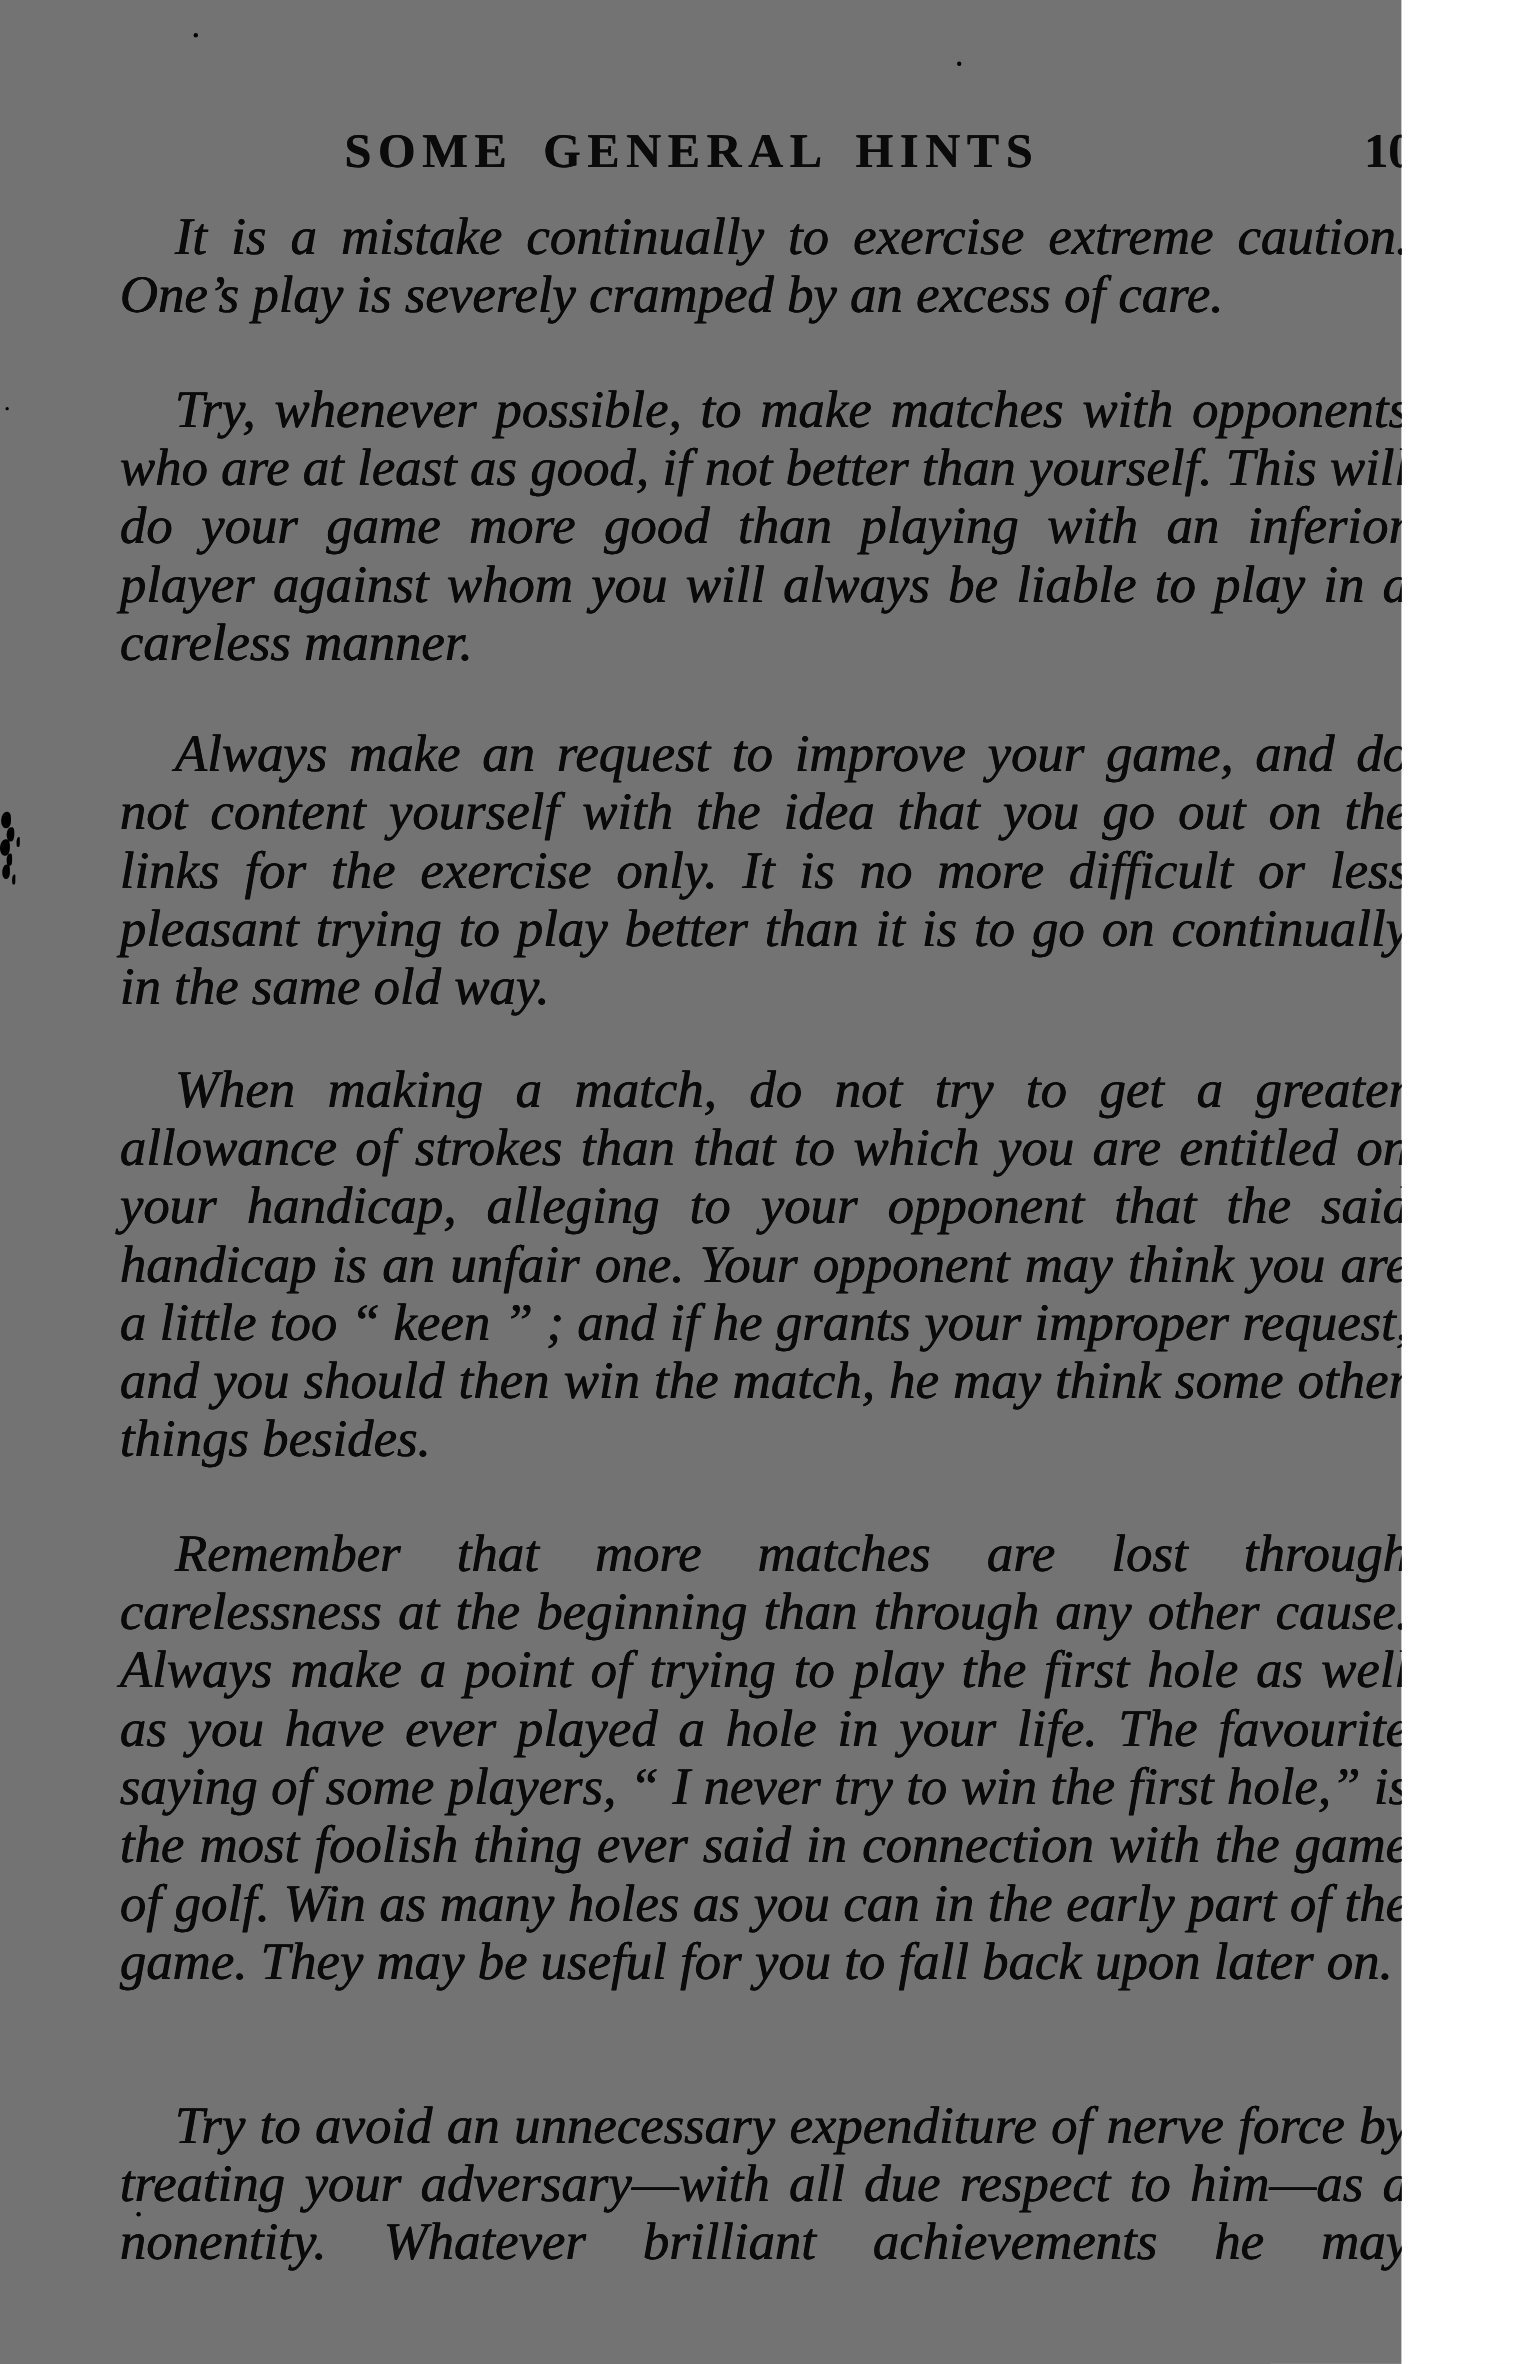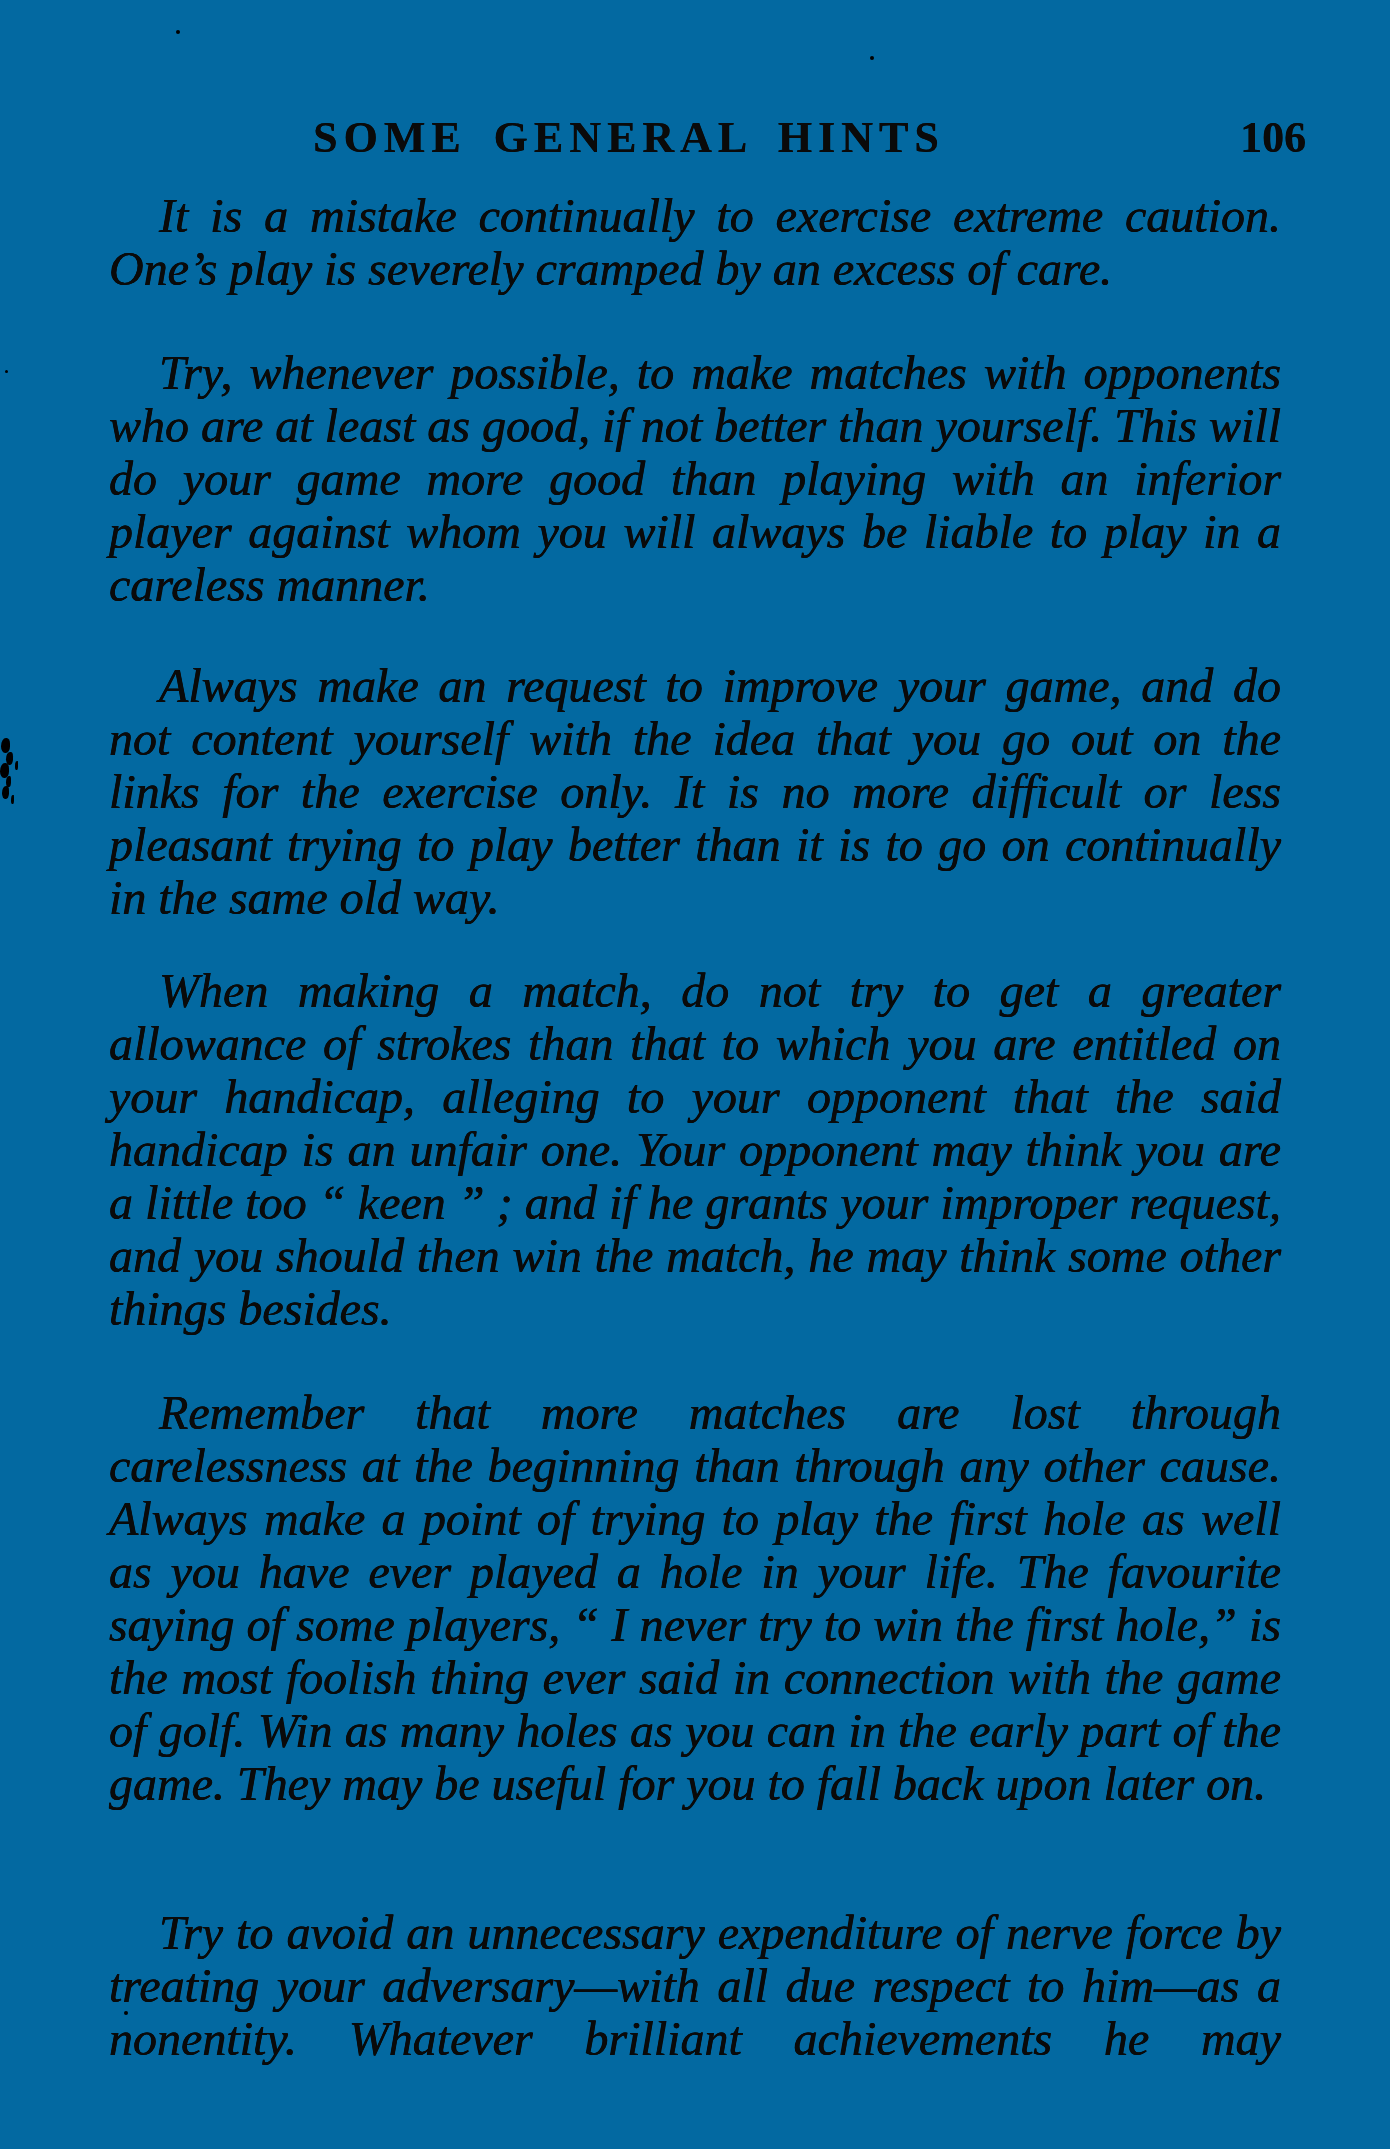--- a/index.html
+++ b/index.html
@@ -1,20 +1,20 @@
 <!DOCTYPE html>
 <html><head>
 <meta charset="utf-8">
 <style>
   html, body { margin: 0; padding: 0; background: #ffffff; }
   .page {
     position: relative;
-    width: 1390px;
+    width: 1274px;
     height: 2149px;
-    background: #0369a1;
+    background: #737373;
     font-family: "Liberation Serif", serif;
     color: #0a0a0a;
     overflow: hidden;
   }
   .page-title {
     position: absolute;
     left: 313px;
     top: 112px;
     font-size: 44px;
     font-weight: bold;

